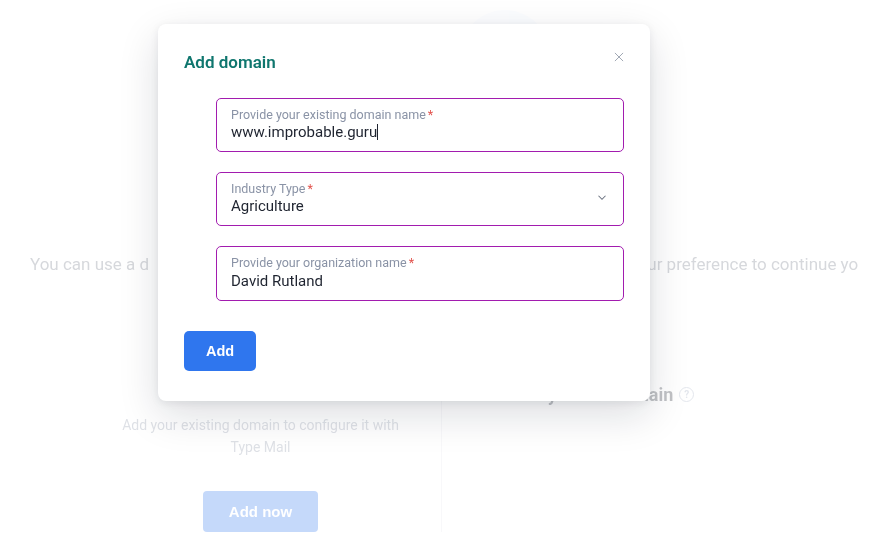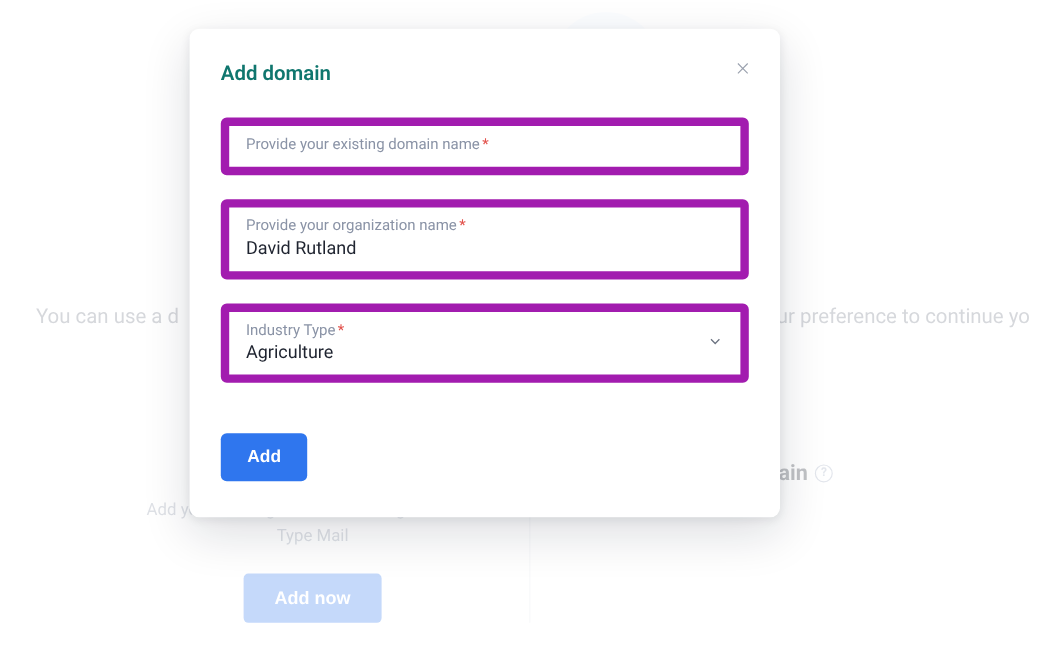--- a/index.html
+++ b/index.html
@@ -85,21 +85,21 @@
   }
   .bg .card h3 .help {
     width: 15px; height: 15px; border: 1.3px solid #9aa6bc; border-radius: 50%;
     font-size: 10px; line-height: 14px; color:#9aa6bc; display:inline-flex; align-items:center; justify-content:center;
   }
   .bg .card p.desc {
     font-size: 14px; color: #8a93a6; margin: 0 0 20px 0; line-height: 1.55;
   }
   .bg .card button.cta {
     background: #2f76ee; color: #fff; border: none; border-radius: 4px;
-    padding: 12px 26px; font-size: 15px; font-weight: 600; cursor: pointer;
+    padding: 12px 26px; font-size: 15px; font-weight: 600; cursor: pointer; margin-top: 13px;
   }
 
   
   .scrim {
     position: absolute; inset: 0;
     background: rgba(255,255,255,0.72);
   }
 
   
   .modal {
@@ -118,24 +118,25 @@
   .modal .close {
     position: absolute; right: 20px; top: 22px;
     width: 24px; height: 24px;
     border: none; background: none; cursor: pointer;
     color: #9aa1ae;
   }
   .modal .close svg { width: 14px; height: 14px; stroke: currentColor; stroke-width: 1.6; }
 
   .field {
     position: relative;
-    border: 7px solid #a21caf;
+    border: 1px solid #a21caf;
     border-radius: 5px;
     padding: 24px 14px 10px 14px;
     margin-bottom: 20px;
+    margin-left: 32px;
   }
   .field .flabel {
     position: absolute; left: 14px; top: 8px;
     font-size: 12.5px; color: #8a93a6;
   }
   .field .flabel .req { color: #e2524c; margin-left: 2px; }
   .field input.fval, .field .fval {
     width: 100%;
     border: none; outline: none;
     font-size: 15px; color: #1f2430;
@@ -151,21 +152,21 @@
   .field.domain .valwrap { display:flex; align-items:center; }
 
   .field.select { cursor: pointer; }
   .field.select .chev {
     position: absolute; right: 14px; top: 50%; transform: translateY(-50%);
     color: #6b7280;
   }
   .field.select .chev svg { width: 14px; height: 14px; stroke: currentColor; fill: none; stroke-width: 1.8; }
 
   .modal .submit {
-    margin-top: 22px;
+    margin-top: 10px;
     background: #2f76ee; color: #fff; border: none; border-radius: 5px;
     padding: 12px 22px; font-size: 14.5px; font-weight: 600; cursor: pointer;
   }
 </style>
 </head>
 <body>
 
 <div class="bg">
 
   <div class="hero-illu">
@@ -227,37 +228,41 @@
           <path d="M5 5l14 14M19 5L5 19"></path>
         </svg>
     </span>
   </button>
 
   
   <div class="field domain">
     <div class="flabel">
       <span>Provide your existing domain name</span><span class="req">*</span>
     </div>
-  </div>
-
-  
-  <div class="field">
-    <div class="flabel">
-      <span>Provide your organization name</span><span class="req">*</span>
-    </div>
-    <input class="fval" type="text" value="David Rutland" style="">
+    <div class="valwrap">
+      <span class="fval" style="width:auto;">www.improbable.guru</span>
+        <span class="cursor"></span>
+    </div>
   </div>
 
   
   <div class="field select">
     <div class="flabel">
       <span>Industry Type</span><span class="req">*</span>
     </div>
     <div class="fval">Agriculture</div>
     <span class="chev">
       <svg viewBox="0 0 24 24">
           <path d="M6 9l6 6 6-6"></path>
         </svg>
     </span>
   </div>
 
+  
+  <div class="field">
+    <div class="flabel">
+      <span>Provide your organization name</span><span class="req">*</span>
+    </div>
+    <input class="fval" type="text" value="David Rutland" style="">
+  </div>
+
   <button class="submit">Add</button>
 </div>
 
 </body></html>

